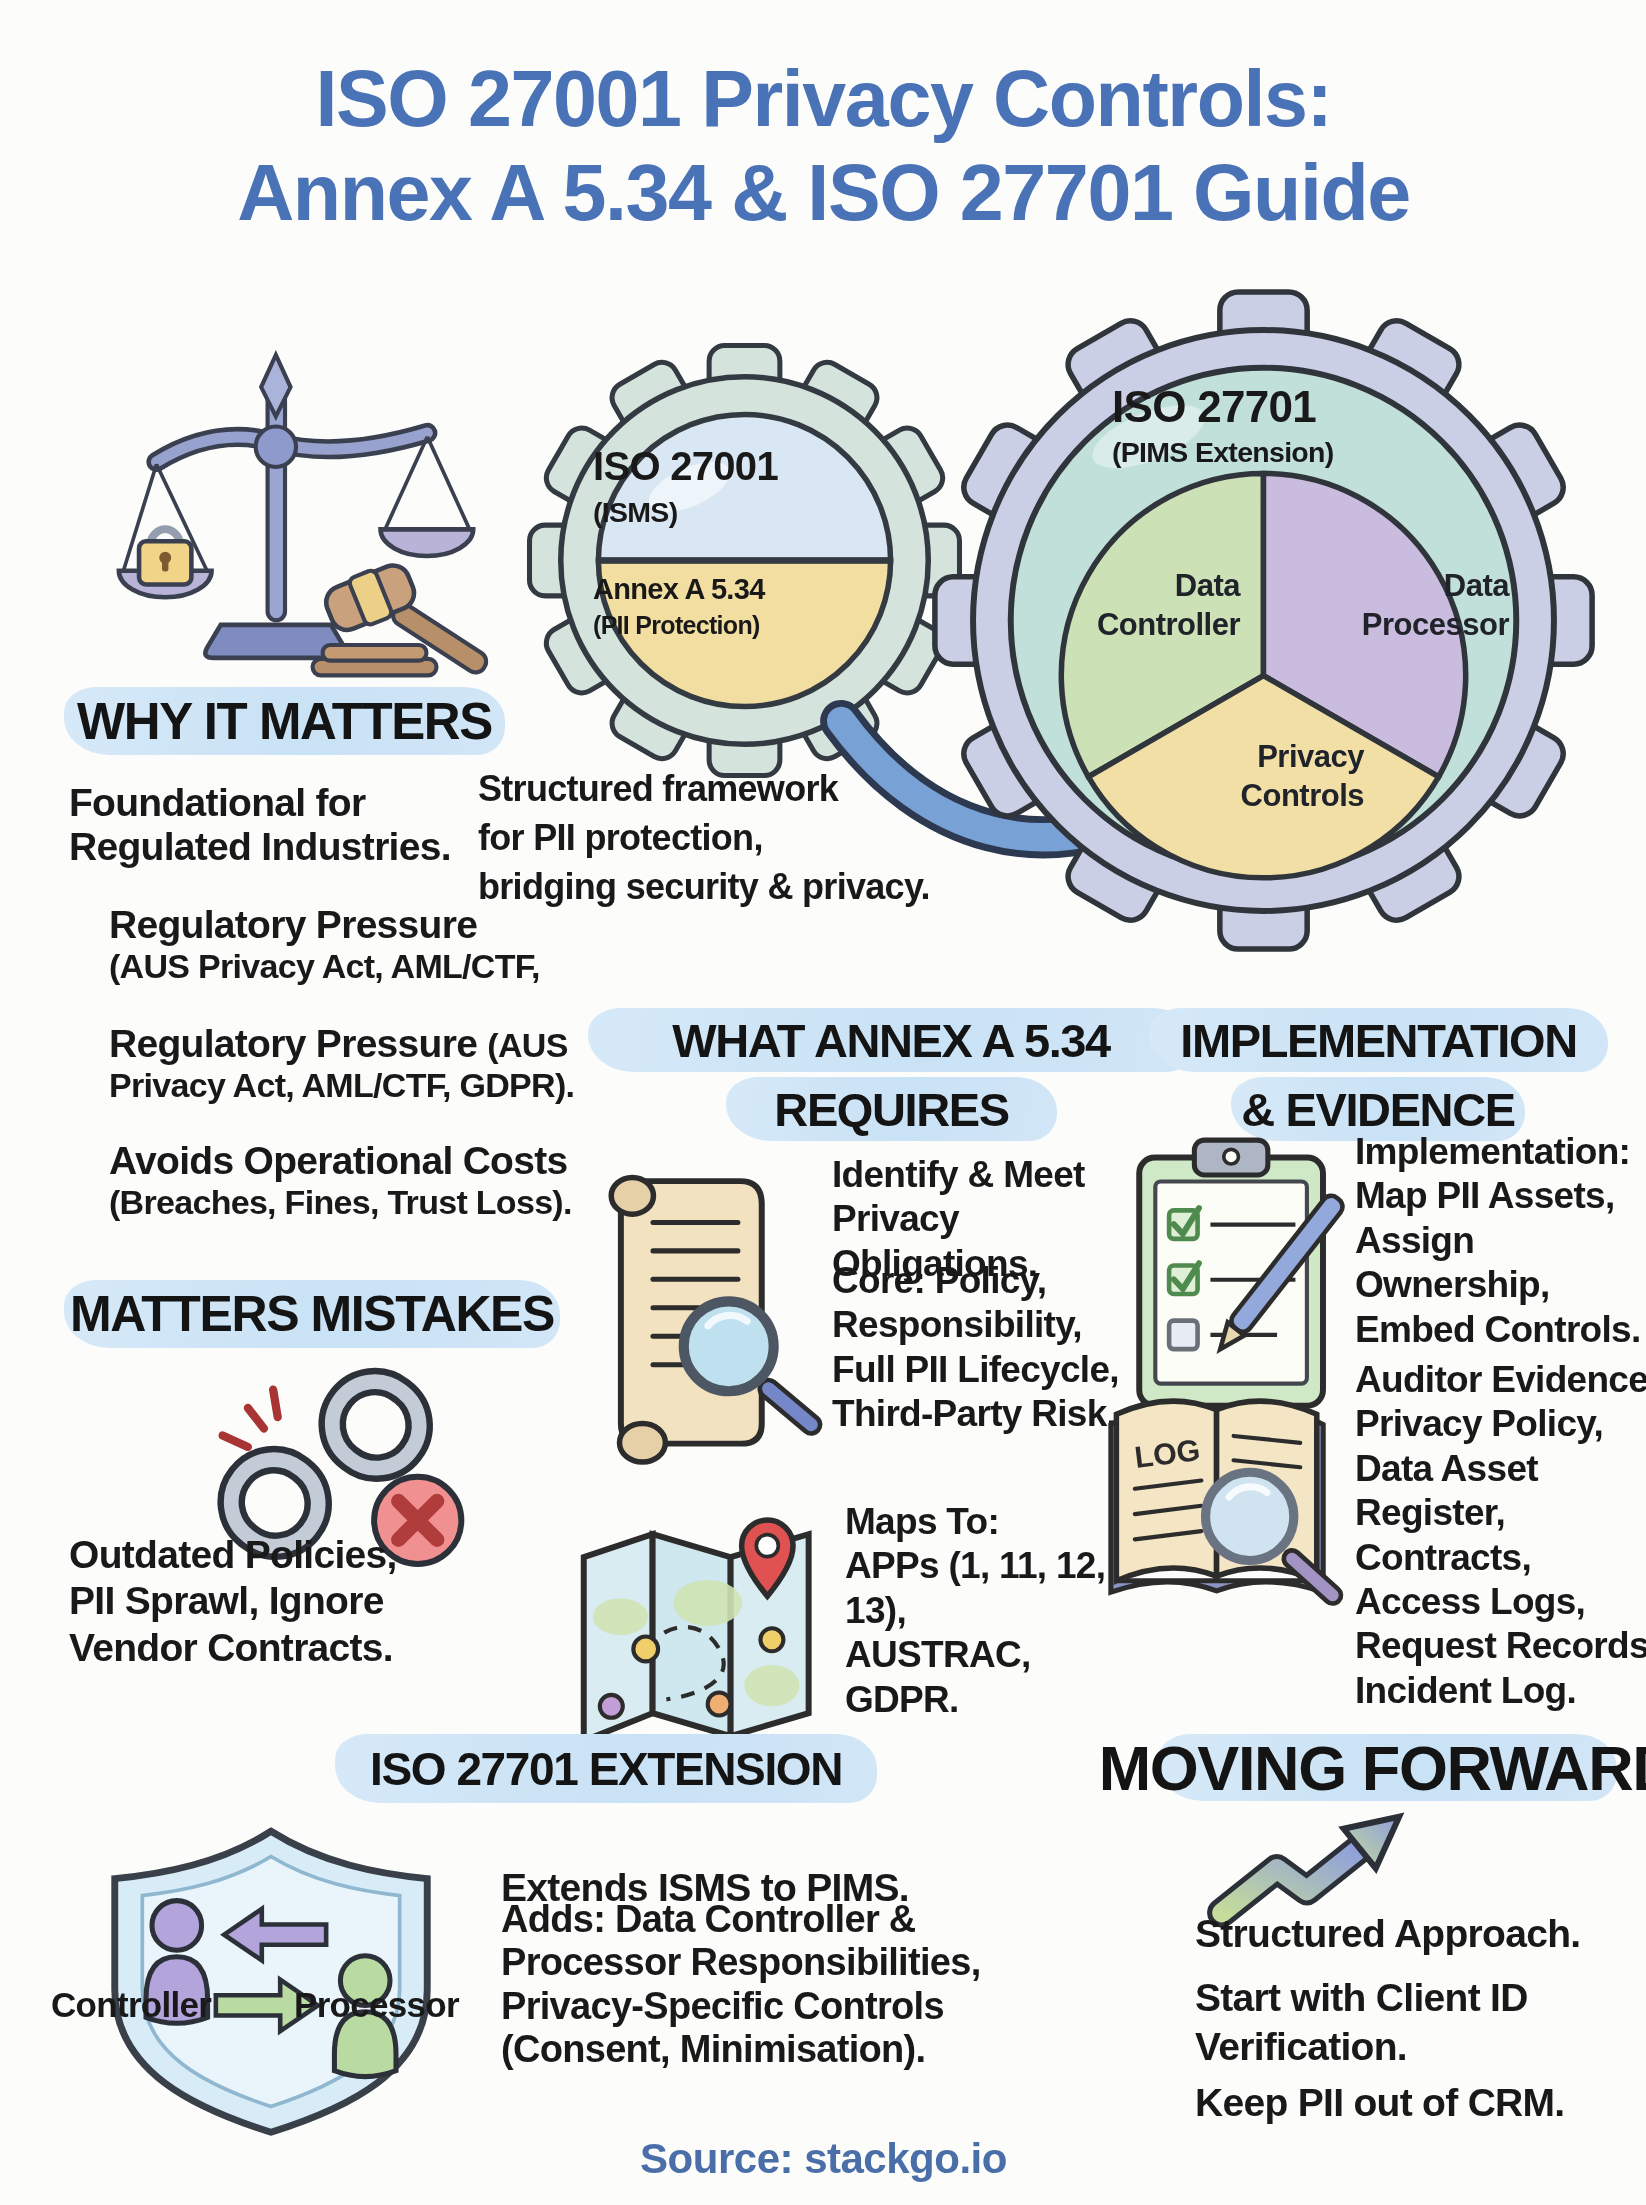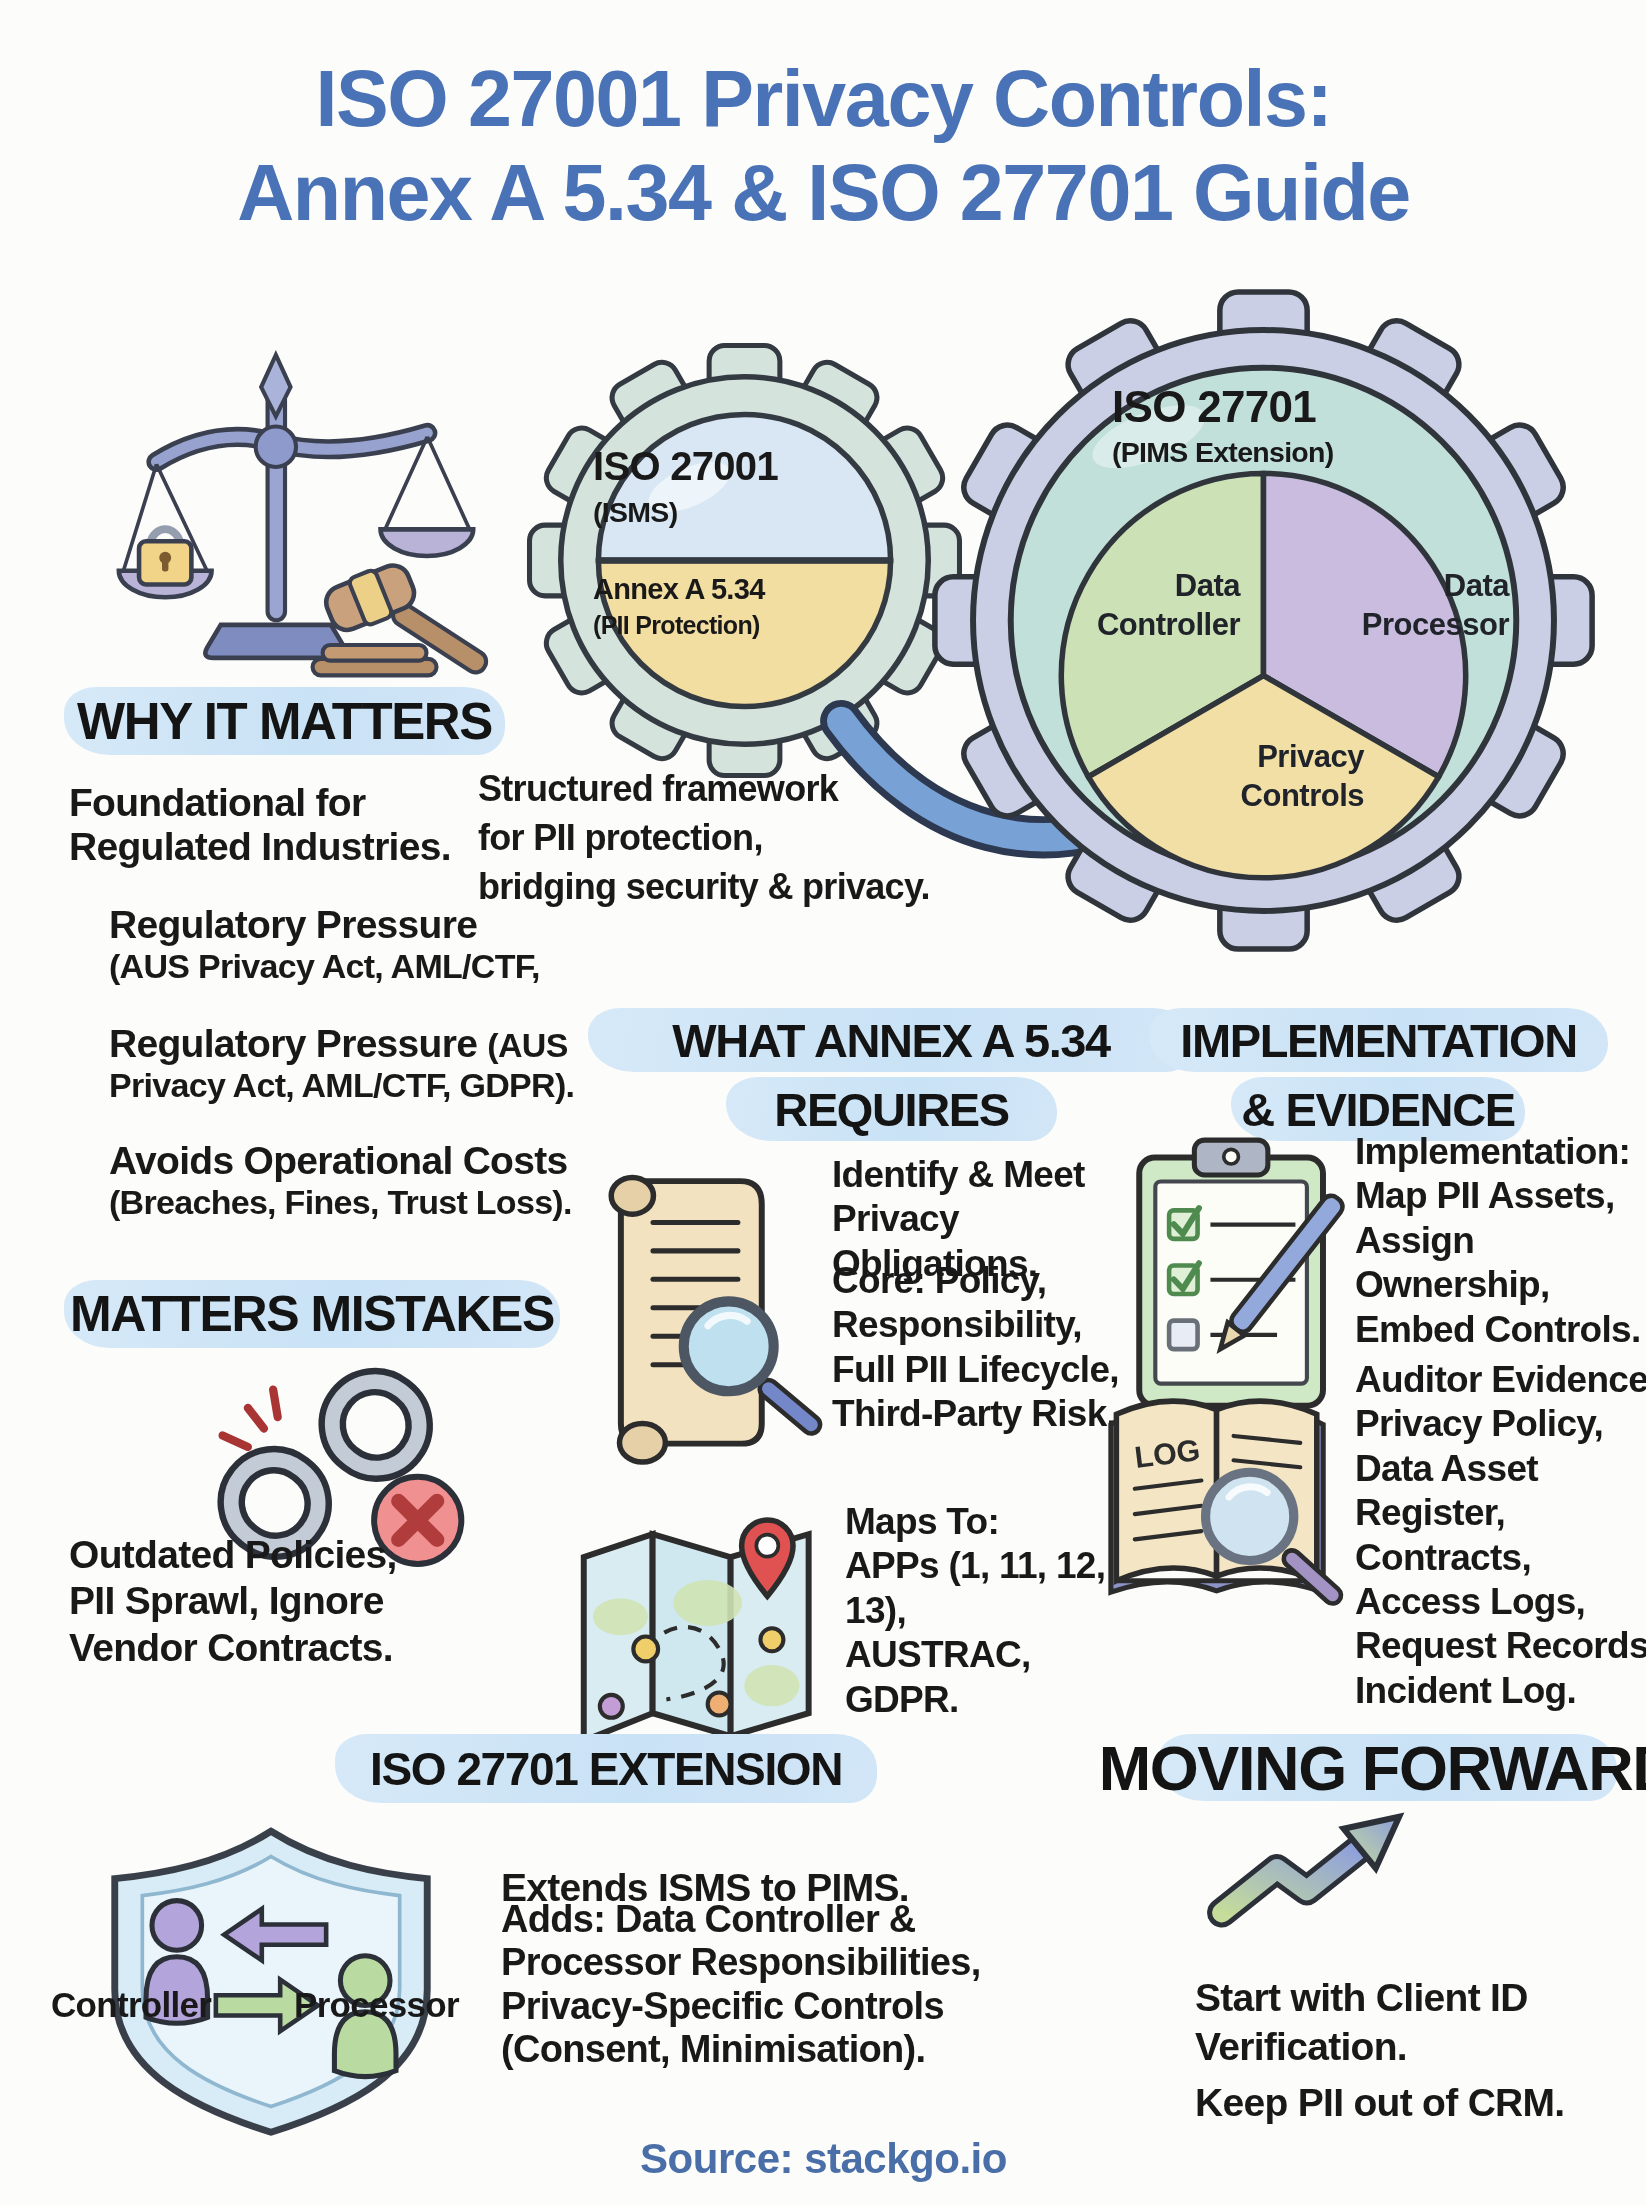--- a/index.html
+++ b/index.html
@@ -288,20 +288,21 @@
     <defs>
       <linearGradient id="g1" x1="0" y1="1" x2="1" y2="0">
         <stop offset="0" stop-color="#c5dc9a"></stop>
           <stop offset="1" stop-color="#8e9fdc"></stop>
       </linearGradient>
     </defs>
     <path d="M 30,228 L 150,132 L 215,180 L 330,88" fill="none" stroke="#2c3038" stroke-width="64" stroke-linecap="round" stroke-linejoin="round"></path>
     <path d="M 30,228 L 150,132 L 215,180 L 330,88" fill="none" stroke="url(#g1)" stroke-width="42" stroke-linecap="round" stroke-linejoin="round"></path>
     <polygon points="416,19 365,131 295,45" fill="url(#g1)" stroke="#2c3038" stroke-width="13"></polygon>
   </svg>
+  <div class="txt" style="left:1195px;top:1911px;width:450px;font-size:39px;">Structured Approach.</div>
   <div class="txt" style="left:1195px;top:1973px;width:450px;font-size:39px;line-height:1.26;">Start with Client ID
 Verification.</div>
   <div class="txt" style="left:1195px;top:2080px;width:450px;font-size:39px;">Keep PII out of CRM.</div>
 
   <div class="title-line" style="top:2135px;font-size:42px;color:#4a6fa8;letter-spacing:-0.5px;">Source: stackgo.io</div>
 
 </div>
 
 
 </body></html>

